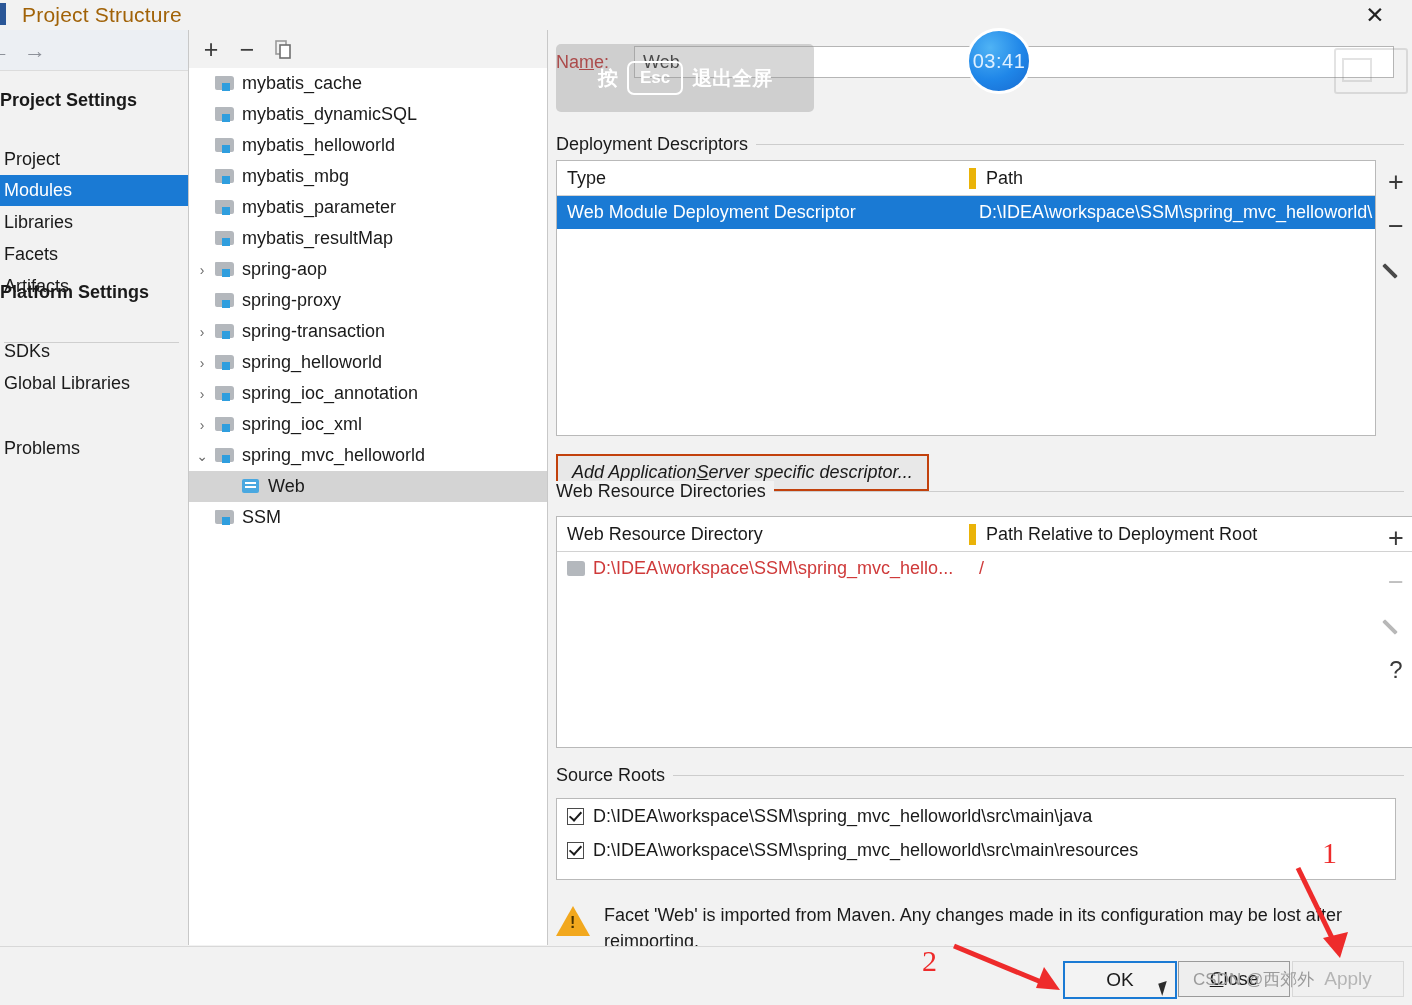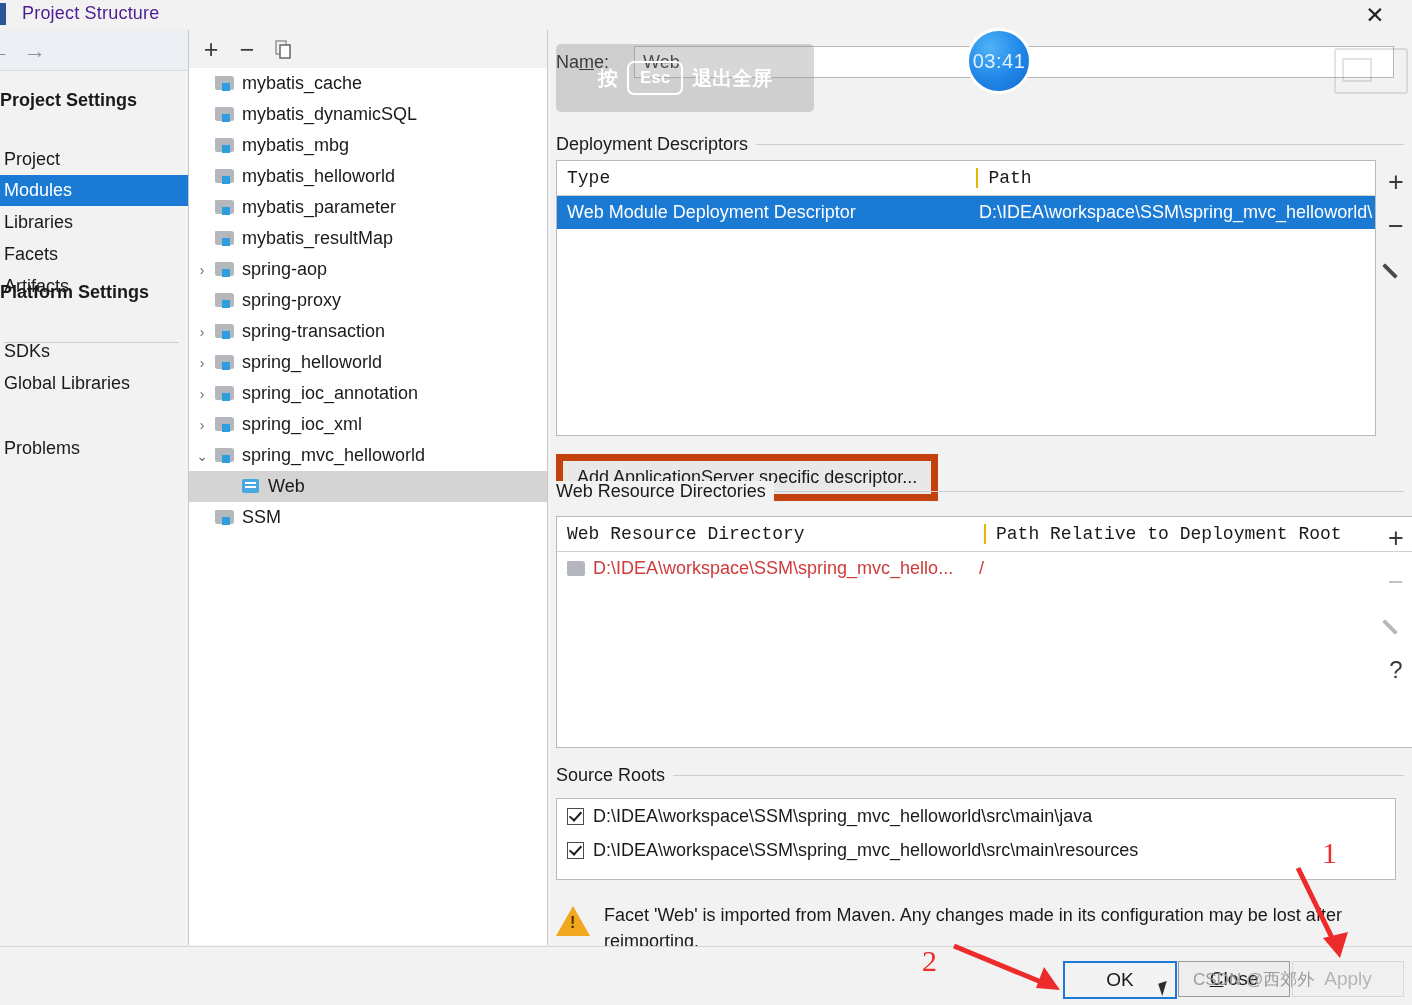--- a/index.html
+++ b/index.html
@@ -20,21 +20,21 @@
   #titlebar {
     position: absolute; left: 0; top: 0; width: 1412px; height: 30px;
     background: #f2f2f2;
   }
   #title-accent {
     position: absolute; left: 0; top: 3px; width: 6px; height: 22px;
     background: #2b5797;
   }
   #title-text {
     position: absolute; left: 22px; top: 3px;
-    font-size: 18px; color: #4c1d95; letter-spacing: .2px;
+    font-size: 21px; color: #a16207; letter-spacing: .2px;
   }
   #close-btn {
     position: absolute; right: 14px; top: 0px; width: 46px; height: 30px;
     display: flex; align-items: center; justify-content: center;
     font-size: 23px; color: #222; cursor: pointer;
   }
 
   
   #sidebar {
     position: absolute; left: 0; top: 30px; width: 188px; height: 915px;
@@ -147,21 +147,21 @@
 
   
   #detail {
     position: absolute; left: 548px; top: 30px; width: 864px; height: 915px;
     background: #f2f2f2;
   }
   #name-row {
     position: absolute; left: 8px; top: 16px; width: 840px; height: 34px;
   }
   #name-label {
-    position: absolute; left: 0; top: 6px; font-size: 18px; color: #000000;
+    position: absolute; left: 0; top: 6px; font-size: 18px; color: #b91c1c;
   }
   #name-label u { text-decoration: underline; }
   #name-input {
     position: absolute; left: 78px; top: 0; width: 760px; height: 32px;
     background: #ffffff; border: 1px solid #b5b5b5;
     font-size: 18px; color: #1a1a1a; box-sizing: border-box;
     padding: 0 8px; font-family: "Liberation Sans", sans-serif;
   }
 
   .section-head {
@@ -178,32 +178,32 @@
     position: absolute; background: #ffffff;
     border: 1px solid #b9b9b9; box-sizing: border-box;
     overflow: hidden;
   }
   .tbl-head {
     display: flex; height: 34px; align-items: center;
     border-bottom: 1px solid #d2d2d2; background: #ffffff;
   }
   .th {
     font-size: 18px; color: #1a1a1a; padding-left: 10px;
-    box-sizing: border-box; white-space: nowrap; font-family: Liberation Mono, monospace;
+    box-sizing: border-box; white-space: nowrap;
   }
   .tbl-row {
     display: flex; height: 33px; align-items: center;
     font-size: 18px; color: #1a1a1a; cursor: pointer;
   }
   .tbl-row.selected { background: #1a7ad4; color: #ffffff; }
   .td {
     padding-left: 10px; box-sizing: border-box;
     overflow: hidden; white-space: nowrap; text-overflow: clip;
   }
-  .col-sep { border-left: 2px solid #eab308; margin-left: 15px; }
+  .col-sep { border-left: 7px solid #eab308; }
   .td.red { color: #cf3a3a; }
 
   .side-tools {
     position: absolute; width: 40px;
     display: flex; flex-direction: column; align-items: center;
   }
   .st-btn {
     width: 34px; height: 44px;
     display: flex; align-items: center; justify-content: center;
     cursor: pointer;
@@ -218,24 +218,25 @@
     content: ""; position: absolute; left: 3px; top: 3px;
     width: 4px; height: 18px; background: #4a4a4a;
     transform: rotate(-45deg); transform-origin: center;
     border-radius: 1px;
   }
   .pencil.dim::before { background: #b8b8b8; }
 
   #add-desc-btn {
     position: absolute; left: 8px; top: 424px;
     height: 33px; padding: 0 14px;
-    background: #e8e8e8; border: 7px solid #c2410c;
+    background: #e8e8e8; border: 2px solid #c2410c;
     font-size: 18px; color: #1a1a1a; cursor: pointer;
     display: flex; align-items: center;
     font-family: "Liberation Sans", sans-serif;
+    font-style: italic;
   }
   #add-desc-btn u { text-decoration: underline; }
 
   .src-row {
     display: flex; align-items: center; height: 34px;
     font-size: 18px; color: #1a1a1a; padding-left: 10px;
   }
   .cbox {
     width: 15px; height: 15px; border: 1px solid #4a4a4a;
     margin-right: 9px; position: relative; flex: 0 0 15px;
@@ -394,26 +395,26 @@
           <span>mybatis_cache</span>
         </div>
         <div class="tree-row">
           <span class="tw-spacer"></span>
           <span class="ic-module"></span>
           <span>mybatis_dynamicSQL</span>
         </div>
         <div class="tree-row">
           <span class="tw-spacer"></span>
           <span class="ic-module"></span>
+          <span>mybatis_helloworld</span>
+        </div>
+        <div class="tree-row">
+          <span class="tw-spacer"></span>
+          <span class="ic-module"></span>
           <span>mybatis_mbg</span>
-        </div>
-        <div class="tree-row">
-          <span class="tw-spacer"></span>
-          <span class="ic-module"></span>
-          <span>mybatis_helloworld</span>
         </div>
         <div class="tree-row">
           <span class="tw-spacer"></span>
           <span class="ic-module"></span>
           <span>mybatis_parameter</span>
         </div>
         <div class="tree-row">
           <span class="tw-spacer"></span>
           <span class="ic-module"></span>
           <span>mybatis_resultMap</span>

